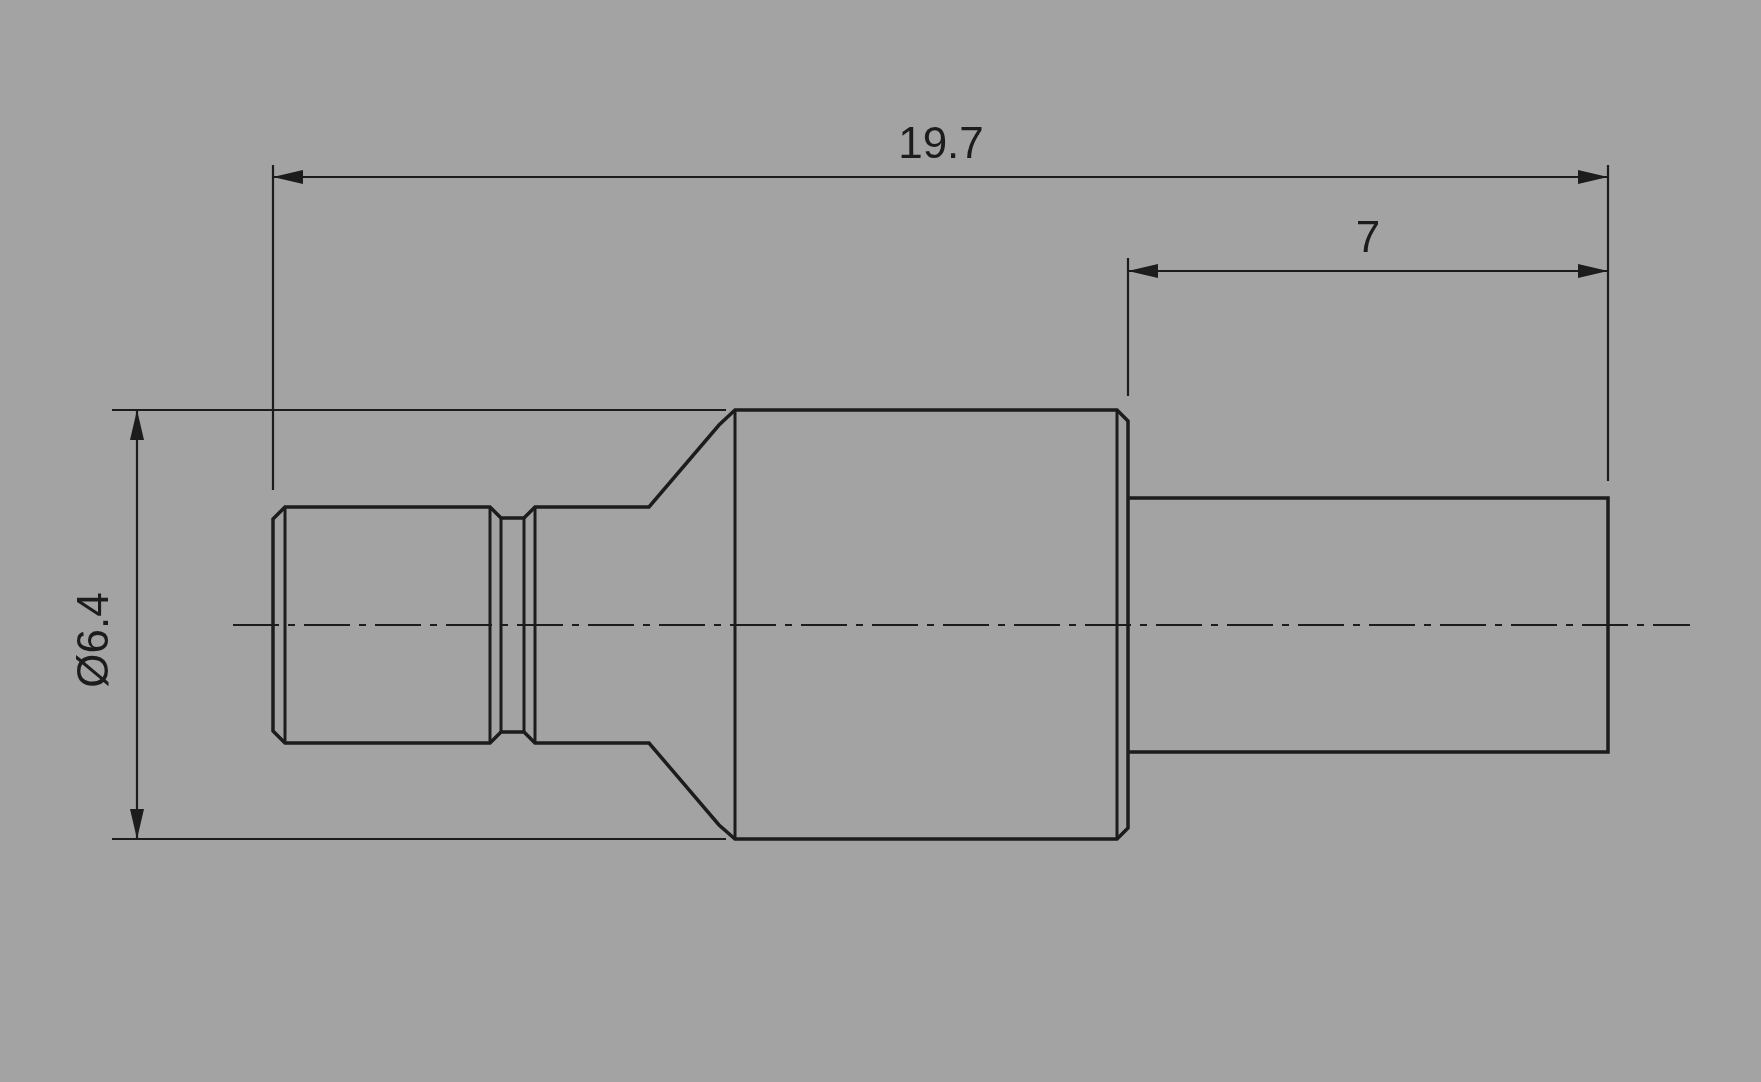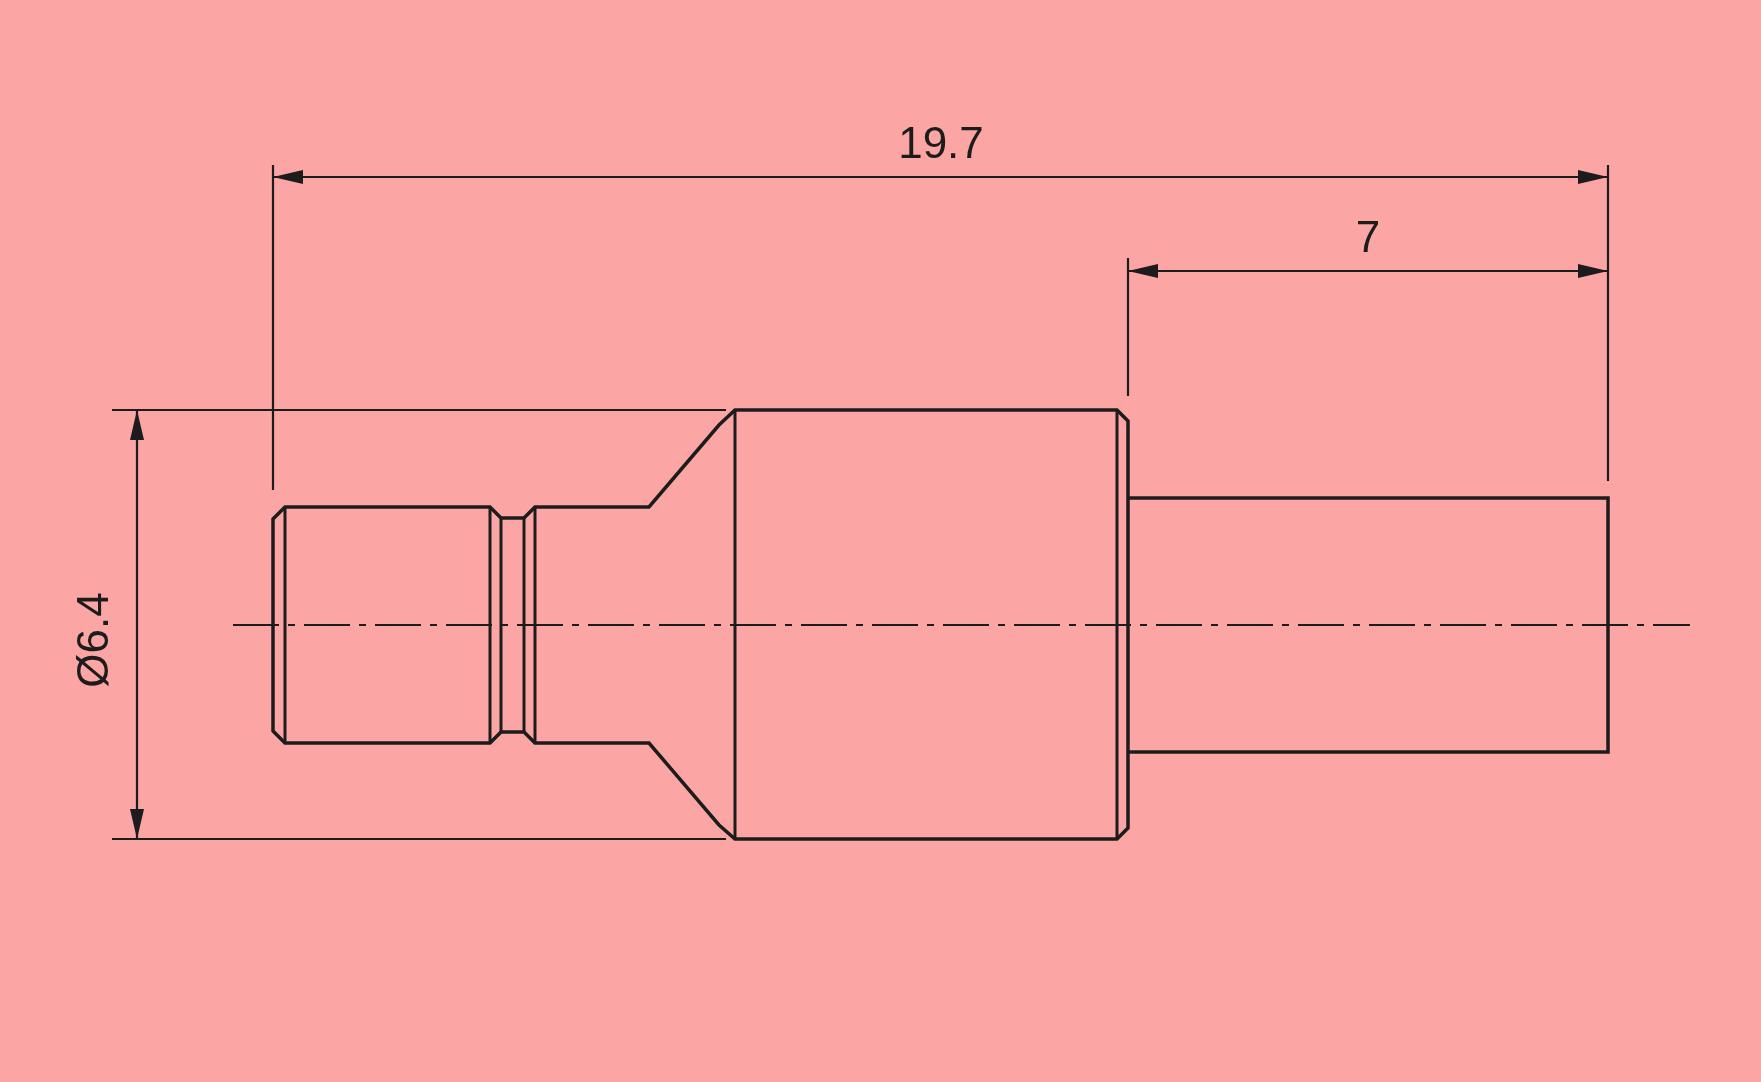--- a/index.html
+++ b/index.html
@@ -4,21 +4,21 @@
 <style>
   html, body {
     margin: 0;
     padding: 0;
     background: #ffffff;
   }
   .sheet {
     position: relative;
     width: 1761px;
     height: 1082px;
-    background: #fca5a5;
+    background: #a3a3a3;
     overflow: hidden;
   }
   .sheet svg {
     display: block;
     width: 100%;
     height: 100%;
   }
   .outline {
     fill: none;
     stroke: #1c1c1c;

